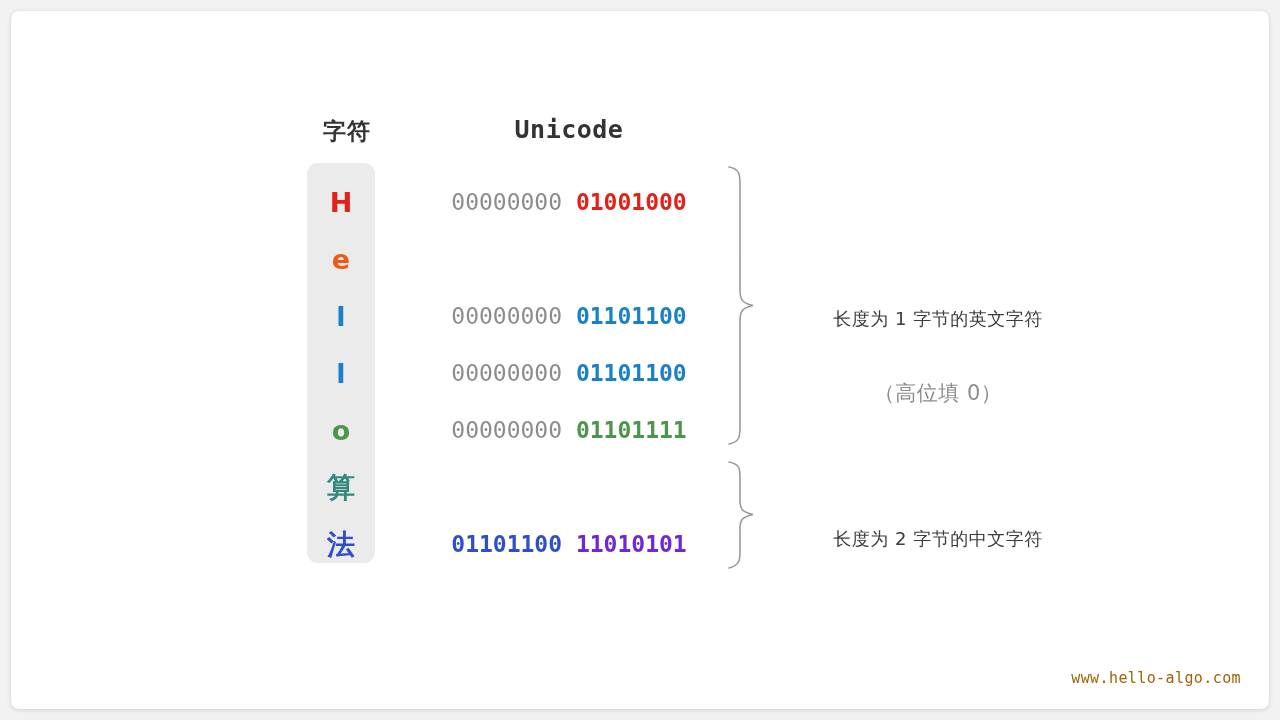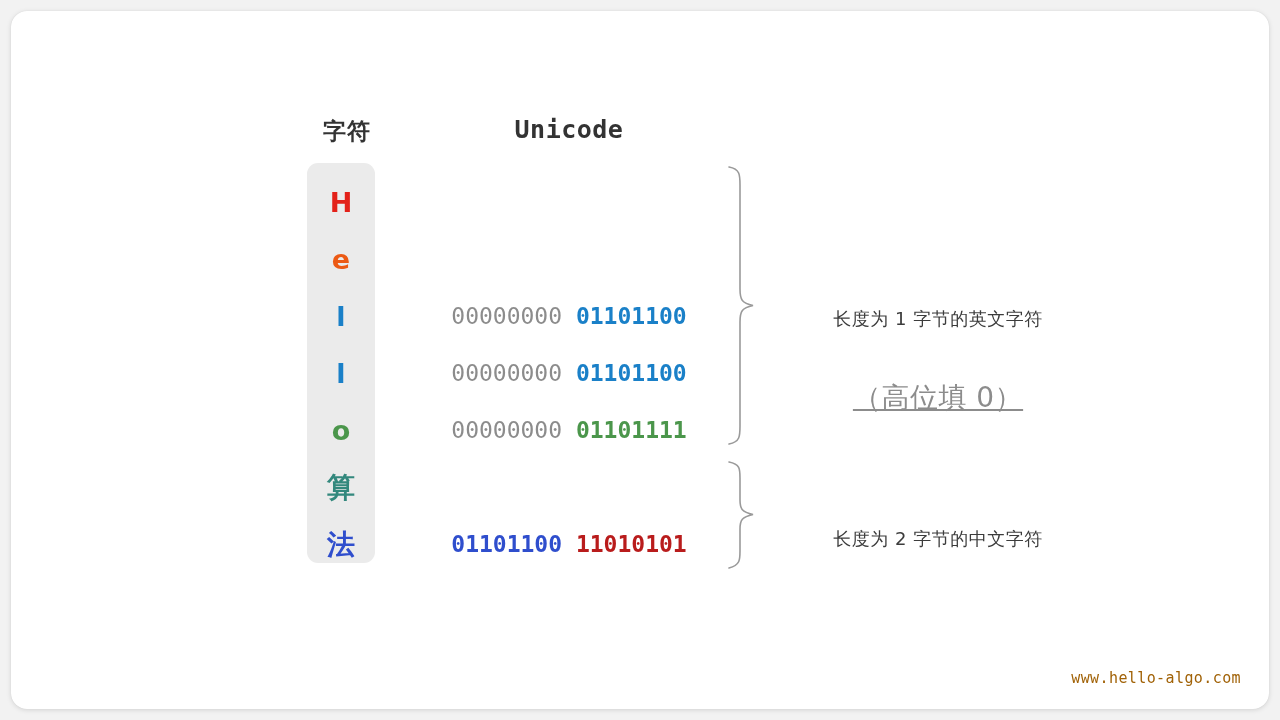--- a/index.html
+++ b/index.html
@@ -15,21 +15,21 @@
   }
 
   
   .card {
     position: absolute;
     left: 11px;
     top: 11px;
     width: 1258px;
     height: 698px;
     background: #ffffff;
-    border-radius: 16px;
+    border-radius: 8px;
     box-shadow: 0 1px 5px rgba(0,0,0,0.13), 0 0 1px rgba(0,0,0,0.10);
     overflow: hidden;
   }
 
   
   .figure {
     position: absolute;
     left: 0;
     top: 0;
     width: 1258px;
@@ -134,24 +134,23 @@
   }
   .anno .l1 {
     display: block;
     font-size: 18px;
     color: #3c3c3c;
     letter-spacing: 0.5px;
   }
   .anno .l2 {
     display: block;
     margin-top: 10px;
-    font-size: 28px;
+    font-size: 21px;
     color: #8c8c8c;
     letter-spacing: 0.5px;
-    text-decoration: underline;
   }
 
   
   .watermark {
     position: absolute;
     right: 28px;
     bottom: 22px;
     font-family: "DejaVu Sans Mono", "Liberation Mono", monospace;
     font-size: 15px;
     color: #a16207;
@@ -166,20 +165,21 @@
   <div class="figure">
 
     <div class="hdr hdr-char">字符</div>
     <div class="hdr hdr-unicode">Unicode</div>
 
     <div class="char-col" style="background: rgb(235, 235, 235);"></div>
 
     <div id="rows-host">
         <div class="row" style="top: 163px; width: 1258px;">
           <div class="ch" style="color: rgb(227, 33, 25);">H</div>
+          <div class="bits"><span class="hi" style="color: rgb(140, 140, 140);">00000000</span> <span class="lo" style="color: rgb(227, 33, 25);">01001000</span></div>
         </div>
         <div class="row" style="top: 220px; width: 1258px;">
           <div class="ch" style="color: rgb(236, 90, 20);">e</div>
         </div>
         <div class="row" style="top: 277px; width: 1258px;">
           <div class="ch" style="color: rgb(26, 128, 200);">l</div>
           <div class="bits"><span class="hi" style="color: rgb(140, 140, 140);">00000000</span> <span class="lo" style="color: rgb(26, 128, 200);">01101100</span></div>
         </div>
         <div class="row" style="top: 334px; width: 1258px;">
           <div class="ch" style="color: rgb(26, 128, 200);">l</div>
@@ -187,21 +187,21 @@
         </div>
         <div class="row" style="top: 391px; width: 1258px;">
           <div class="ch" style="color: rgb(75, 150, 75);">o</div>
           <div class="bits"><span class="hi" style="color: rgb(140, 140, 140);">00000000</span> <span class="lo" style="color: rgb(75, 150, 75);">01101111</span></div>
         </div>
         <div class="row" style="top: 448px; width: 1258px;">
           <div class="ch cjk" style="color: rgb(51, 136, 125);">算</div>
         </div>
         <div class="row" style="top: 505px; width: 1258px;">
           <div class="ch cjk" style="color: rgb(47, 78, 205);">法</div>
-          <div class="bits"><span class="hi bold" style="color: rgb(47, 78, 205);">01101100</span> <span class="lo" style="color: #b91c1c;">11010101</span></div>
+          <div class="bits"><span class="hi bold" style="color: rgb(47, 78, 205);">01101100</span> <span class="lo" style="color: #6d28d9;">11010101</span></div>
         </div>
       </div>
 
     <svg class="brace" style="left:712px; top:152px;" width="40" height="285" viewBox="0 0 40 285">
       <path id="brace1" fill="none" stroke-width="1.6" stroke-linecap="round" d="M 6 4
                C 17 6, 17 12, 17 22
                L 17 126
                C 17 137, 19 140, 30 142.5
                C 19 145, 17 148, 17 159
                L 17 263

